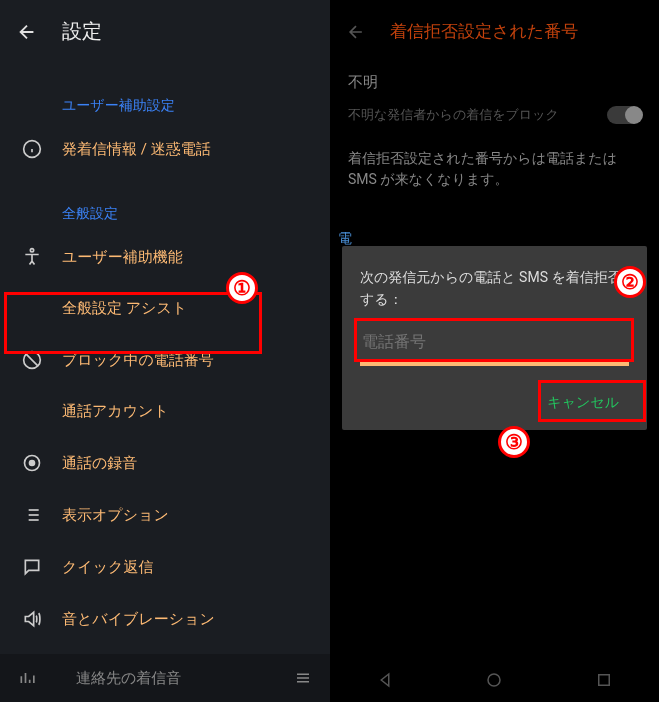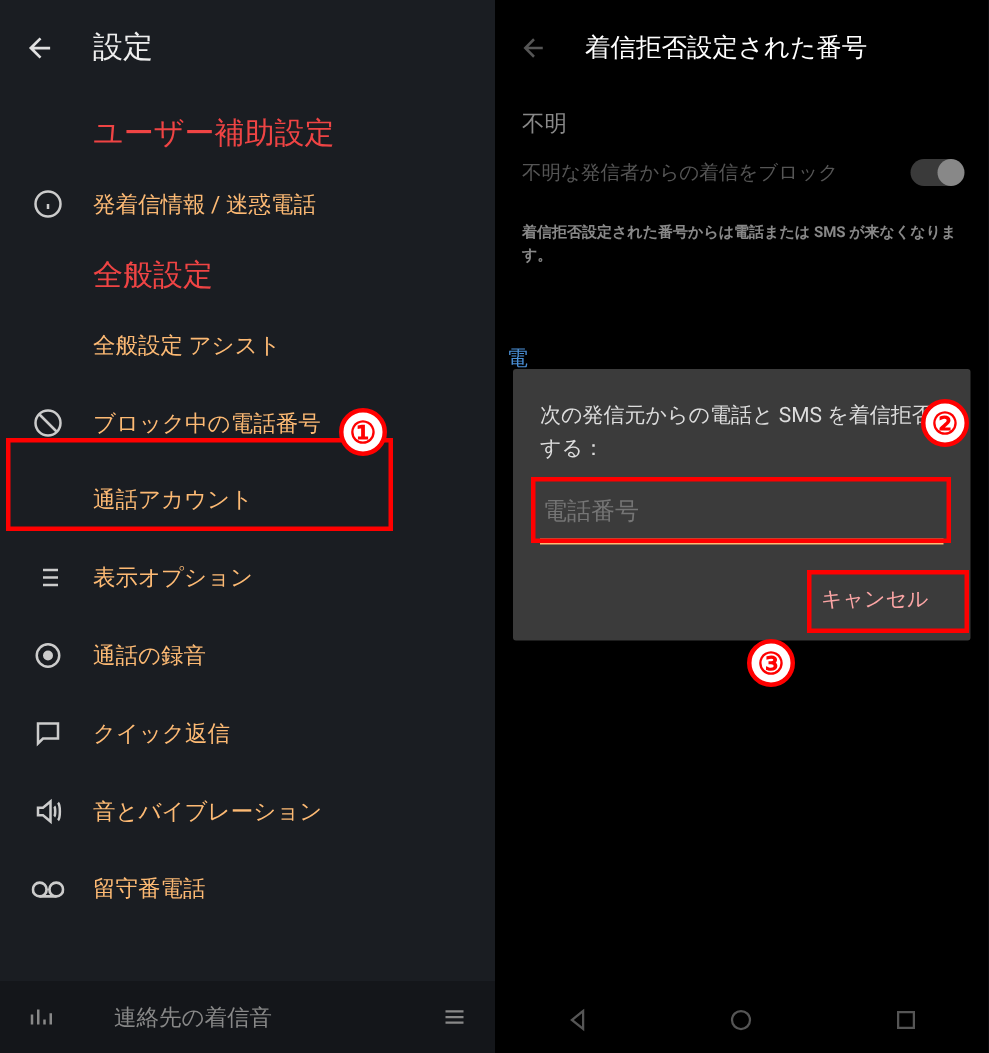--- a/index.html
+++ b/index.html
@@ -5,46 +5,46 @@
 * { margin: 0; padding: 0; box-sizing: border-box; }
 body { font-family: -apple-system, "Segoe UI", Roboto, sans-serif; background: #000; width: 659px; height: 702px; overflow: hidden; display: flex; }
 .panel { height: 702px; position: relative; }
 .panel-left { width: 330px; background: #1a1d22; }
 .panel-right { width: 329px; background: #000; }
 
 
 .header-left { display: flex; align-items: center; padding: 18px 16px 22px 16px; text-align: right; }
 .back-arrow { color: #e0e0e0; margin-right: 24px; cursor: pointer; }
 .header-title { color: #eee; font-size: 20px; font-weight: 400; }
-.section-header { color: #ef4444; font-size: 20px; padding: 8px 16px 8px 62px; }
+.section-header { color: #3b82f6; font-size: 14px; padding: 8px 16px 8px 62px; margin-top: 22px; }
 .menu-item { display: flex; align-items: center; padding: 16px 16px 16px 18px; color: #fdba74; font-size: 15px; cursor: pointer; }
 .menu-item .icon-slot { width: 28px; display: flex; justify-content: center; margin-right: 16px; color: #ccc; }
 .menu-item.no-icon { padding-left: 62px; }
 
 .highlight-box { position: absolute; border: 3px solid #ff0000; pointer-events: none; }
 .badge { position: absolute; width: 32px; height: 32px; border: 3px solid #ff0000; border-radius: 50%; background: #fff; color: #ff0000; font-size: 20px; font-weight: bold; display: flex; align-items: center; justify-content: center; }
 
 
 .header-right { display: flex; align-items: center; padding: 20px 16px; }
 .header-right .back-arrow { color: #555; }
-.header-title-r { color: #ffffff; font-size: 17px; }
+.header-title-r { color: #c2410c; font-size: 17px; }
 .sub-row { padding: 10px 18px; display: flex; justify-content: space-between; align-items: flex-end; }
 .sub-row .txt { }
 .sub-title { color: #888; font-size: 15px; }
 .sub-desc { color: #555; font-size: 13px; margin-top: 14px; }
 .toggle { width: 34px; height: 18px; background: #3a3a3a; border-radius: 10px; position: relative; }
 .toggle::after { content: ""; position: absolute; width: 18px; height: 18px; background: #888; border-radius: 50%; right: -2px; top: 0; }
-.info-text { color: #888; font-size: 10px; padding: 14px 18px; line-height: 1.5; font-weight: bold; }
+.info-text { color: #888; font-size: 14px; padding: 14px 18px; line-height: 1.5; }
 
 .dialog { position: absolute; left: 12px; right: 12px; top: 246px; background: #3b3b3b; padding: 20px 18px 10px 18px; border-radius: 2px; }
 .dialog-msg { color: #ddd; font-size: 14px; line-height: 1.6; margin-bottom: 14px; }
-.dialog-input { width: 100%; background: transparent; border: none; border-bottom: 4px solid #fdba74; color: #999; font-size: 16px; padding: 8px 2px; margin-bottom: 20px; outline: none; }
+.dialog-input { width: 100%; background: transparent; border: none; border-bottom: 7px solid #fdba74; color: #999; font-size: 16px; padding: 8px 2px; margin-bottom: 20px; outline: none; }
 .dialog-actions { display: flex; justify-content: flex-end; gap: 8px; }
 .dialog-btn { padding: 8px 10px; font-size: 14px; cursor: pointer; background: none; border: none; }
-.btn-cancel { color: #fca5a5; }
+.btn-cancel { color: #22c55e; }
 .btn-confirm { color: #888; }
 
 .side-letter { position: absolute; color: #4a8fd6; font-size: 14px; left: 8px; }
 
 
 .navbar-left { position: absolute; bottom: 0; left: 0; right: 0; height: 48px; background: #14161a; display: flex; align-items: center; padding: 0 18px; gap: 16px; }
 .navbar-left .nav-icon { color: #888; margin-right: 22px; }
 .navbar-left .nav-label { color: #888; font-size: 15px; flex: 1; }
 .navbar-left .hamburger { color: #888; }
 
@@ -74,66 +74,75 @@
           <circle cx="12" cy="12" r="10"></circle>
           <line x1="12" y1="8" x2="12" y2="8"></line>
           <line x1="12" y1="12" x2="12" y2="16"></line>
         </svg>
     </span>
     <span>発着信情報 / 迷惑電話</span>
   </div>
 
   <div class="section-header">全般設定</div>
 
+  <div class="menu-item">
+    <span class="icon-slot">
+      <svg width="20" height="20" viewBox="0 0 24 24" fill="none" stroke="currentColor" stroke-width="2">
+          <circle cx="12" cy="4" r="2"></circle>
+          <path d="M4 9h16M12 9v8m-3 4l3-4 3 4"></path>
+        </svg>
+    </span>
+    <span>ユーザー補助機能</span>
+  </div>
 
   <div class="menu-item no-icon">
     <span>全般設定 アシスト</span>
   </div>
 
   <div class="menu-item">
     <span class="icon-slot">
       <svg width="20" height="20" viewBox="0 0 24 24" fill="none" stroke="currentColor" stroke-width="2">
           <circle cx="12" cy="12" r="10"></circle>
           <line x1="5" y1="5" x2="19" y2="19"></line>
         </svg>
     </span>
     <span>ブロック中の電話番号</span>
   </div>
 
   <div class="menu-item no-icon">
     <span>通話アカウント</span>
+  </div>
+
+  <div class="menu-item">
+    <span class="icon-slot">
+      <svg width="20" height="20" viewBox="0 0 24 24" fill="none" stroke="currentColor" stroke-width="2">
+          <circle cx="12" cy="12" r="9"></circle>
+          <circle cx="12" cy="12" r="3" fill="currentColor"></circle>
+        </svg>
+    </span>
+    <span>通話の録音</span>
   </div>
 
   <div class="menu-item">
     <span class="icon-slot">
       <svg width="20" height="20" viewBox="0 0 24 24" fill="none" stroke="currentColor" stroke-width="2">
           <line x1="4" y1="6" x2="4" y2="6"></line>
           <line x1="8" y1="6" x2="20" y2="6"></line>
           <line x1="4" y1="12" x2="4" y2="12"></line>
           <line x1="8" y1="12" x2="20" y2="12"></line>
           <line x1="4" y1="18" x2="4" y2="18"></line>
           <line x1="8" y1="18" x2="20" y2="18"></line>
         </svg>
     </span>
     <span>表示オプション</span>
   </div>
 
   <div class="menu-item">
     <span class="icon-slot">
       <svg width="20" height="20" viewBox="0 0 24 24" fill="none" stroke="currentColor" stroke-width="2">
-          <circle cx="12" cy="12" r="9"></circle>
-          <circle cx="12" cy="12" r="3" fill="currentColor"></circle>
-        </svg>
-    </span>
-    <span>通話の録音</span>
-  </div>
-
-  <div class="menu-item">
-    <span class="icon-slot">
-      <svg width="20" height="20" viewBox="0 0 24 24" fill="none" stroke="currentColor" stroke-width="2">
           <path d="M4 4h16v12H8l-4 4V4z"></path>
         </svg>
     </span>
     <span>クイック返信</span>
   </div>
 
   <div class="menu-item">
     <span class="icon-slot">
       <svg width="20" height="20" viewBox="0 0 24 24" fill="none" stroke="currentColor" stroke-width="2">
           <path d="M4 9v6h4l6 5V4L8 9H4z"></path>

